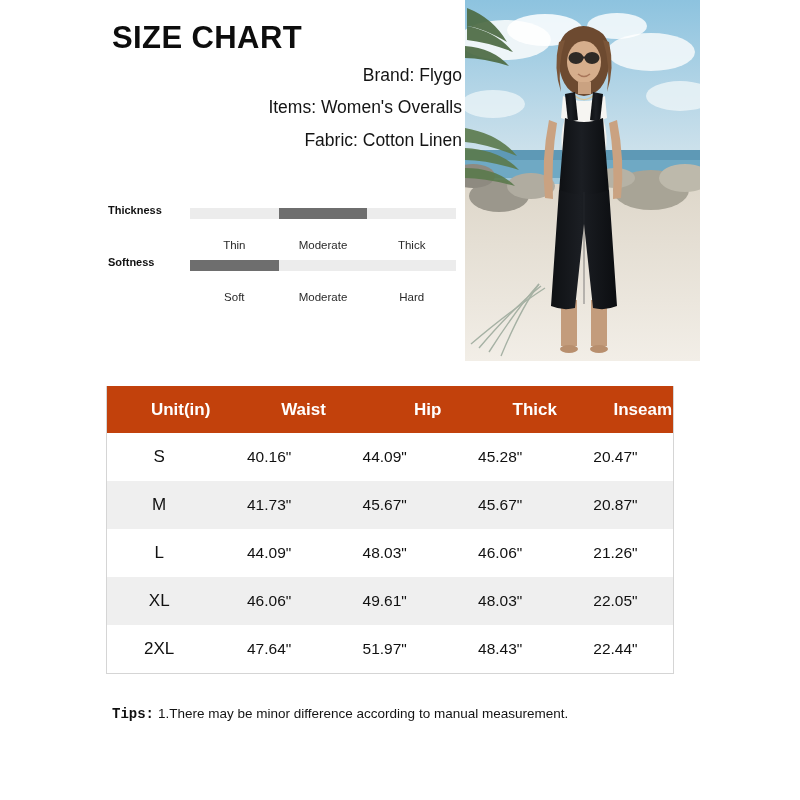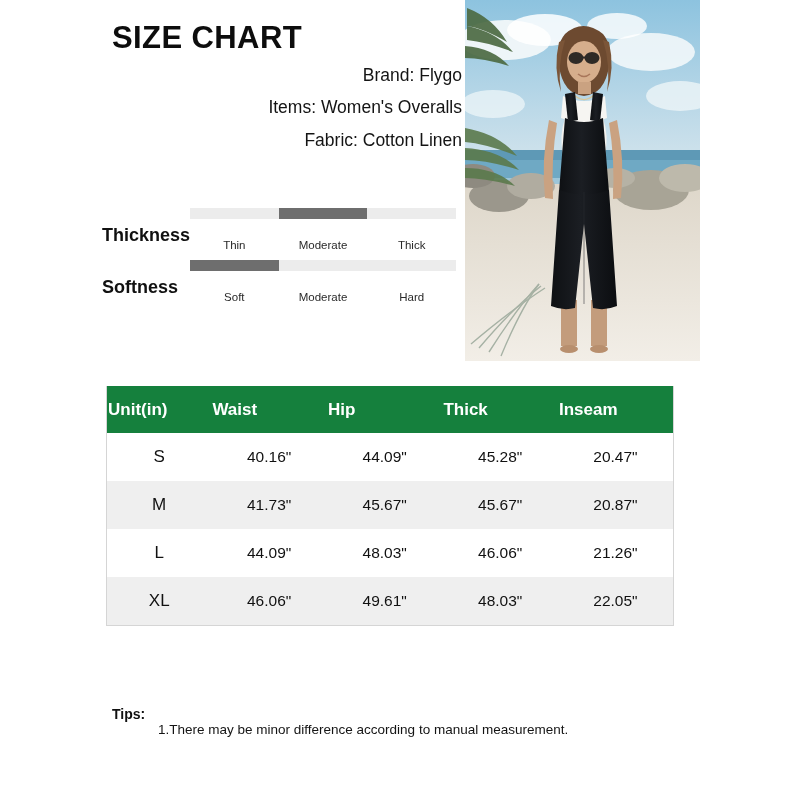--- a/index.html
+++ b/index.html
@@ -57,27 +57,26 @@
     left: 98px;
     top: 202px;
     width: 360px;
   }
   .slider-row {
     position: relative;
     height: 52px;
   }
   .slider-label {
     position: absolute;
-    left: 4px;
+    left: 10px;
     top: 2px;
-    font-size: 18px;
+    font-size: 11px;
     font-weight: bold;
     color: #111111;
     white-space: nowrap;
-    margin-top: 21px;
   }
   .slider-track {
     position: absolute;
     left: 92px;
     top: 6px;
     width: 266px;
     height: 11px;
     background: #ececec;
     display: flex;
   }
@@ -109,26 +108,26 @@
     left: 106px;
     top: 386px;
     width: 568px;
     border-collapse: collapse;
     table-layout: fixed;
     border-left: 1px solid #d5d5d5;
     border-right: 1px solid #d5d5d5;
     border-bottom: 1px solid #d5d5d5;
   }
   .size-table th {
-    background: #15803d;
+    background: #c2410c;
     color: #ffffff;
     font-size: 17px;
     font-weight: bold;
     height: 45px;
-    text-align: left;
+    text-align: right;
     border: none;
   }
   .size-table td {
     font-size: 15.5px;
     color: #111111;
     height: 46px;
     text-align: center;
     border: none;
   }
   .size-table td.size-cell {
@@ -151,30 +150,30 @@
     display: flex;
     align-items: flex-start;
     margin-bottom: 11px;
   }
   .tips-label {
     font-size: 14px;
     font-weight: bold;
     color: #111111;
     width: 46px;
     flex: 0 0 46px;
+    font-family: Liberation Mono, monospace;
   }
   .tips-spacer {
     width: 46px;
     flex: 0 0 46px;
   }
   .tips-text {
     font-size: 13.5px;
     color: #141414;
     line-height: 1.2;
-    margin-top: 16px;
   }
 </style>
 </head>
 <body>
 
 <div class="header-block">
   <h1 class="chart-title">SIZE CHART</h1>
   <p class="meta-line">Brand: Flygo</p>
   <p class="meta-line">Items: Women's Overalls</p>
   <p class="meta-line">Fabric: Cotton Linen</p>
@@ -351,20 +350,27 @@
       <td>46.06"</td>
       <td>21.26"</td>
     </tr>
     <tr class="alt">
       <td class="size-cell">XL</td>
       <td>46.06"</td>
       <td>49.61"</td>
       <td>48.03"</td>
       <td>22.05"</td>
     </tr>
+    <tr>
+      <td class="size-cell">2XL</td>
+      <td>47.64"</td>
+      <td>51.97"</td>
+      <td>48.43"</td>
+      <td>22.44"</td>
+    </tr>
   </tbody>
 </table>
 
 <div class="tips">
   <div class="tips-row">
     <div class="tips-label">Tips:</div>
     <div class="tips-text">1.There may be minor difference according to manual measurement.</div>
   </div>
 </div>
 

